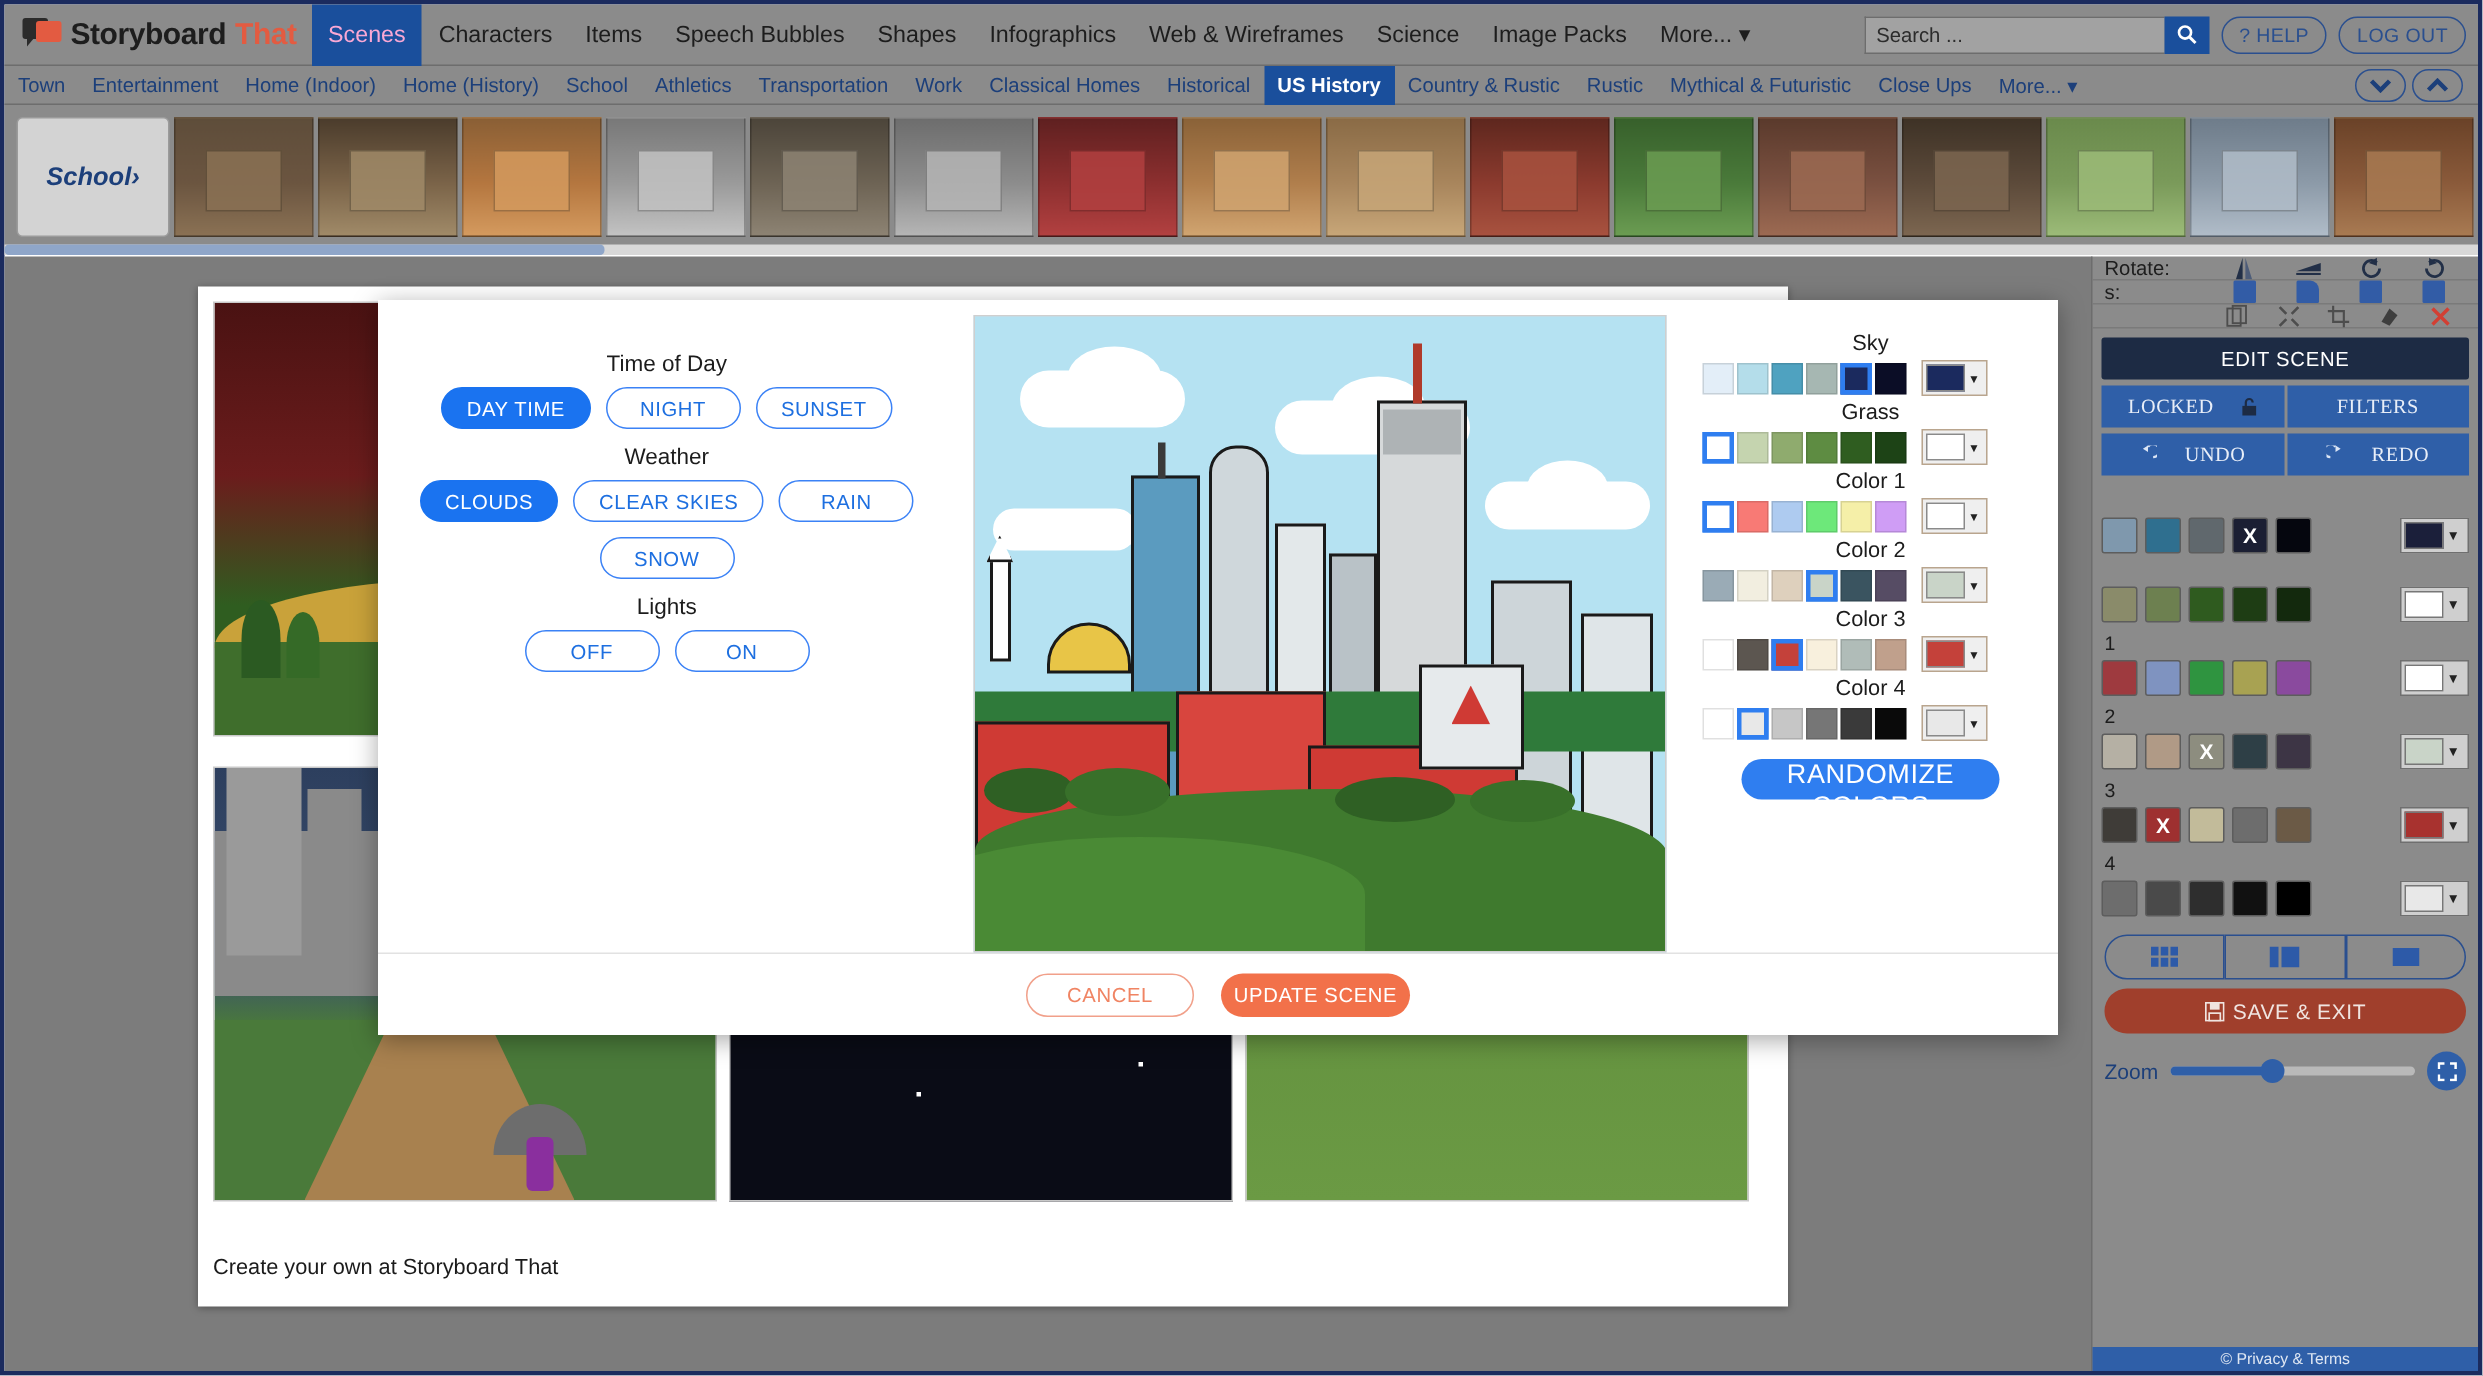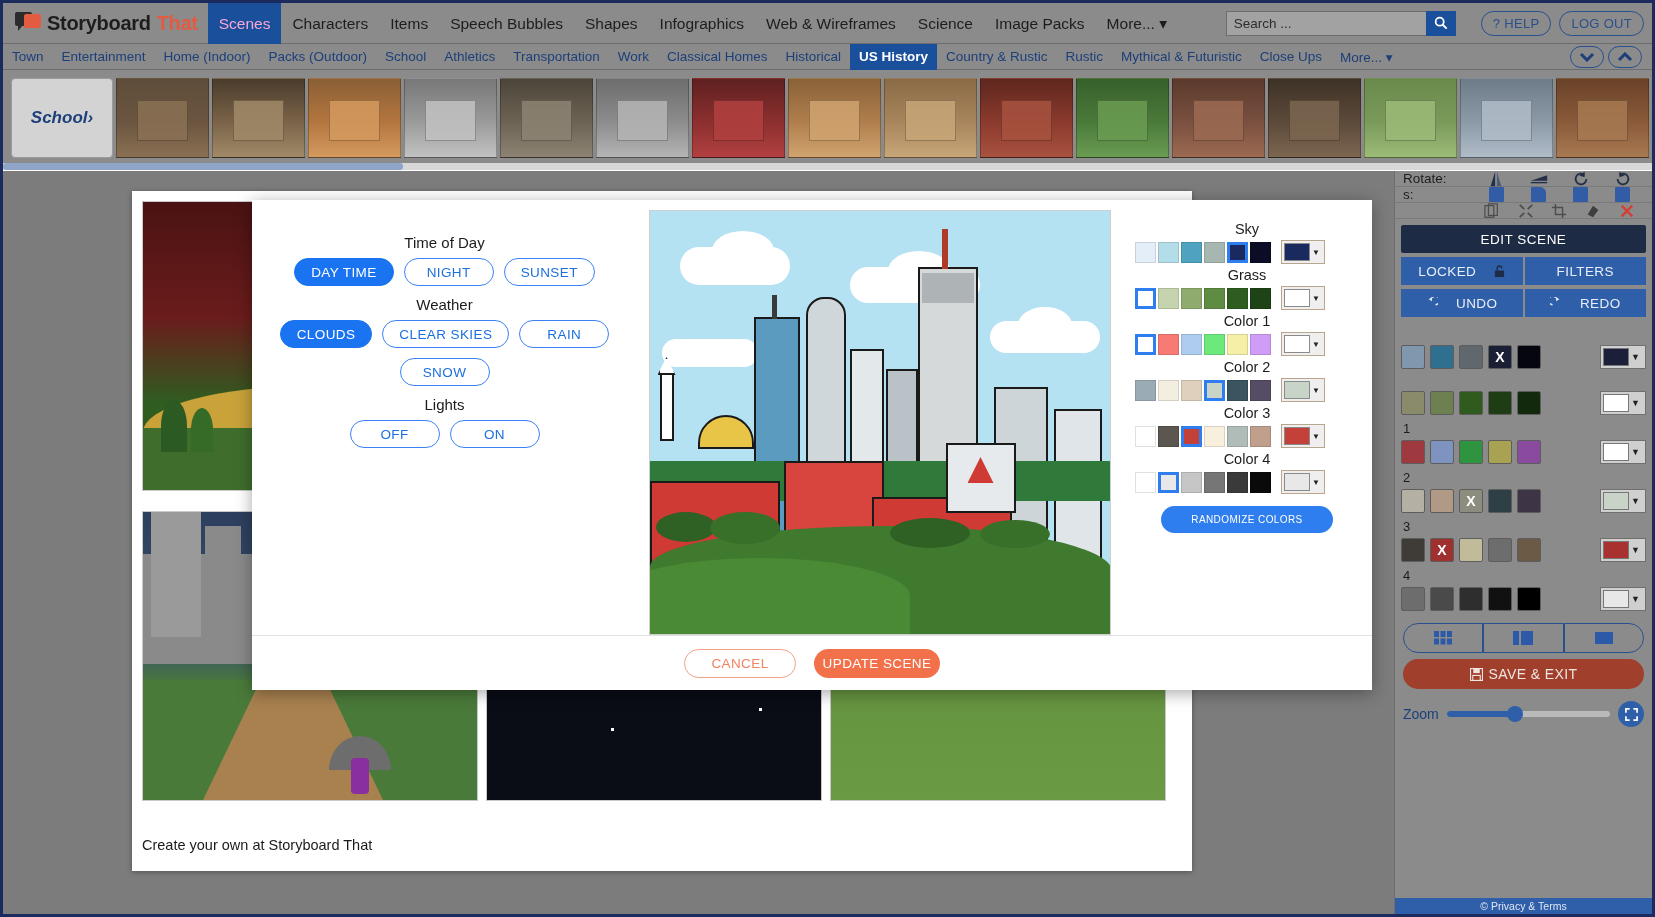--- a/index.html
+++ b/index.html
@@ -47,21 +47,21 @@
   .nav-item {
     padding: 10px 11px; font-size: 15.5px; color: #1d1d1d;
     line-height: 21px; cursor: pointer; white-space: nowrap;
   }
   .nav-item.active {
     background: #1a4f9c; color: #f9a8d4;
   }
   .nav-spacer { flex: 1; }
 
   .search-wrap {
-    display: flex; align-items: flex-start; margin-right: 25px;
+    display: flex; align-items: flex-start; margin-right: 8px;
   }
   .search-input {
     width: 200px; height: 25px; border: 1px solid #6d6d6d; border-right: none;
     background: #a2a2a2; color: #2a2a2a; font-size: 13.5px;
     padding: 0 7px; font-family: "Liberation Sans", sans-serif;
     outline: none;
   }
   .search-input::placeholder { color: #2c2c2c; }
   .search-btn {
     width: 30px; height: 25px; background: #1a4f9c; border: none;
@@ -160,21 +160,21 @@
 
   .btn-dark {
     margin: 6px 6px 0 6px; height: 28px; background: #1d2b44; color: #ffffff;
     display: flex; align-items: center; justify-content: center;
     font-size: 13.5px; letter-spacing: .5px; cursor: pointer; border-radius: 2px;
   }
   .btn-split { display: flex; gap: 2px; margin: 4px 6px 0 6px; }
   .btn-blue {
     flex: 1; height: 28px; background: #2f5fa8; color: #e8eef8;
     display: flex; align-items: center; justify-content: center; gap: 18px;
-    font-size: 13.5px; letter-spacing: .4px; cursor: pointer; border-radius: 0;
+    font-size: 13.5px; letter-spacing: .4px; cursor: pointer; border-radius: 0; font-family: Liberation Serif, serif;
   }
   .swatch-section { margin-top: 8px; padding: 0 6px; }
   .swatch-label { font-size: 13px; color: #1c1c1c; padding: 4px 2px 2px 2px; }
   .swatch-row { display: flex; align-items: center; gap: 5px; padding: 2px 0; }
   .sw {
     width: 24px; height: 24px; border: 1px solid #5d5d5d; border-radius: 2px;
     cursor: pointer; display: flex; align-items: center; justify-content: center;
     font-size: 14px; font-weight: bold;
   }
   .sw-dd {
@@ -268,21 +268,21 @@
   .pal-dd {
     margin-left: 8px; width: 44px; height: 24px; background: #efefef;
     border: 1px solid #b9a58e; display: flex; align-items: center;
     padding: 2px; gap: 2px; cursor: pointer;
   }
   .pal-dd .chip { width: 26px; height: 18px; border: 1px solid #8a8a8a; }
   .pal-dd .car { font-size: 8px; color: #222; }
   .rand-btn {
     display: block; margin: 12px auto 0 auto; width: 172px; height: 27px;
     background: #2f7ef0; color: #fff; border: none; border-radius: 14px;
-    font-size: 10px; letter-spacing: .4px; cursor: pointer;
+    font-size: 18px; letter-spacing: .4px; cursor: pointer;
     font-family: "Liberation Sans", sans-serif;
   }
   .modal-footer {
     height: 57px; border-top: 1px solid #e2e2e2;
     display: flex; align-items: center; justify-content: center; gap: 18px;
   }
   .btn-cancel {
     width: 112px; height: 29px; border-radius: 15px; border: 1px solid #f1a08a;
     background: #fff; color: #f08463; font-size: 13.5px; letter-spacing: .4px;
     cursor: pointer; font-family: "Liberation Sans", sans-serif;
@@ -331,21 +331,21 @@
     </div>
     <button class="pill-btn">? HELP</button>
     <button class="pill-btn">LOG OUT</button>
   </div>
 
   <div class="subnav">
     <div id="subnav-items" style="display:flex;align-items:center;height:100%;">
         <div class="subnav-item">Town</div>
         <div class="subnav-item">Entertainment</div>
         <div class="subnav-item">Home (Indoor)</div>
-        <div class="subnav-item">Packs (Outdoor)</div>
+        <div class="subnav-item">Home (History)</div>
         <div class="subnav-item">School</div>
         <div class="subnav-item">Athletics</div>
         <div class="subnav-item">Transportation</div>
         <div class="subnav-item">Work</div>
         <div class="subnav-item">Classical Homes</div>
         <div class="subnav-item">Historical</div>
         <div class="subnav-item active">US History</div>
         <div class="subnav-item">Country &amp; Rustic</div>
         <div class="subnav-item">Rustic</div>
         <div class="subnav-item">Mythical &amp; Futuristic</div>

